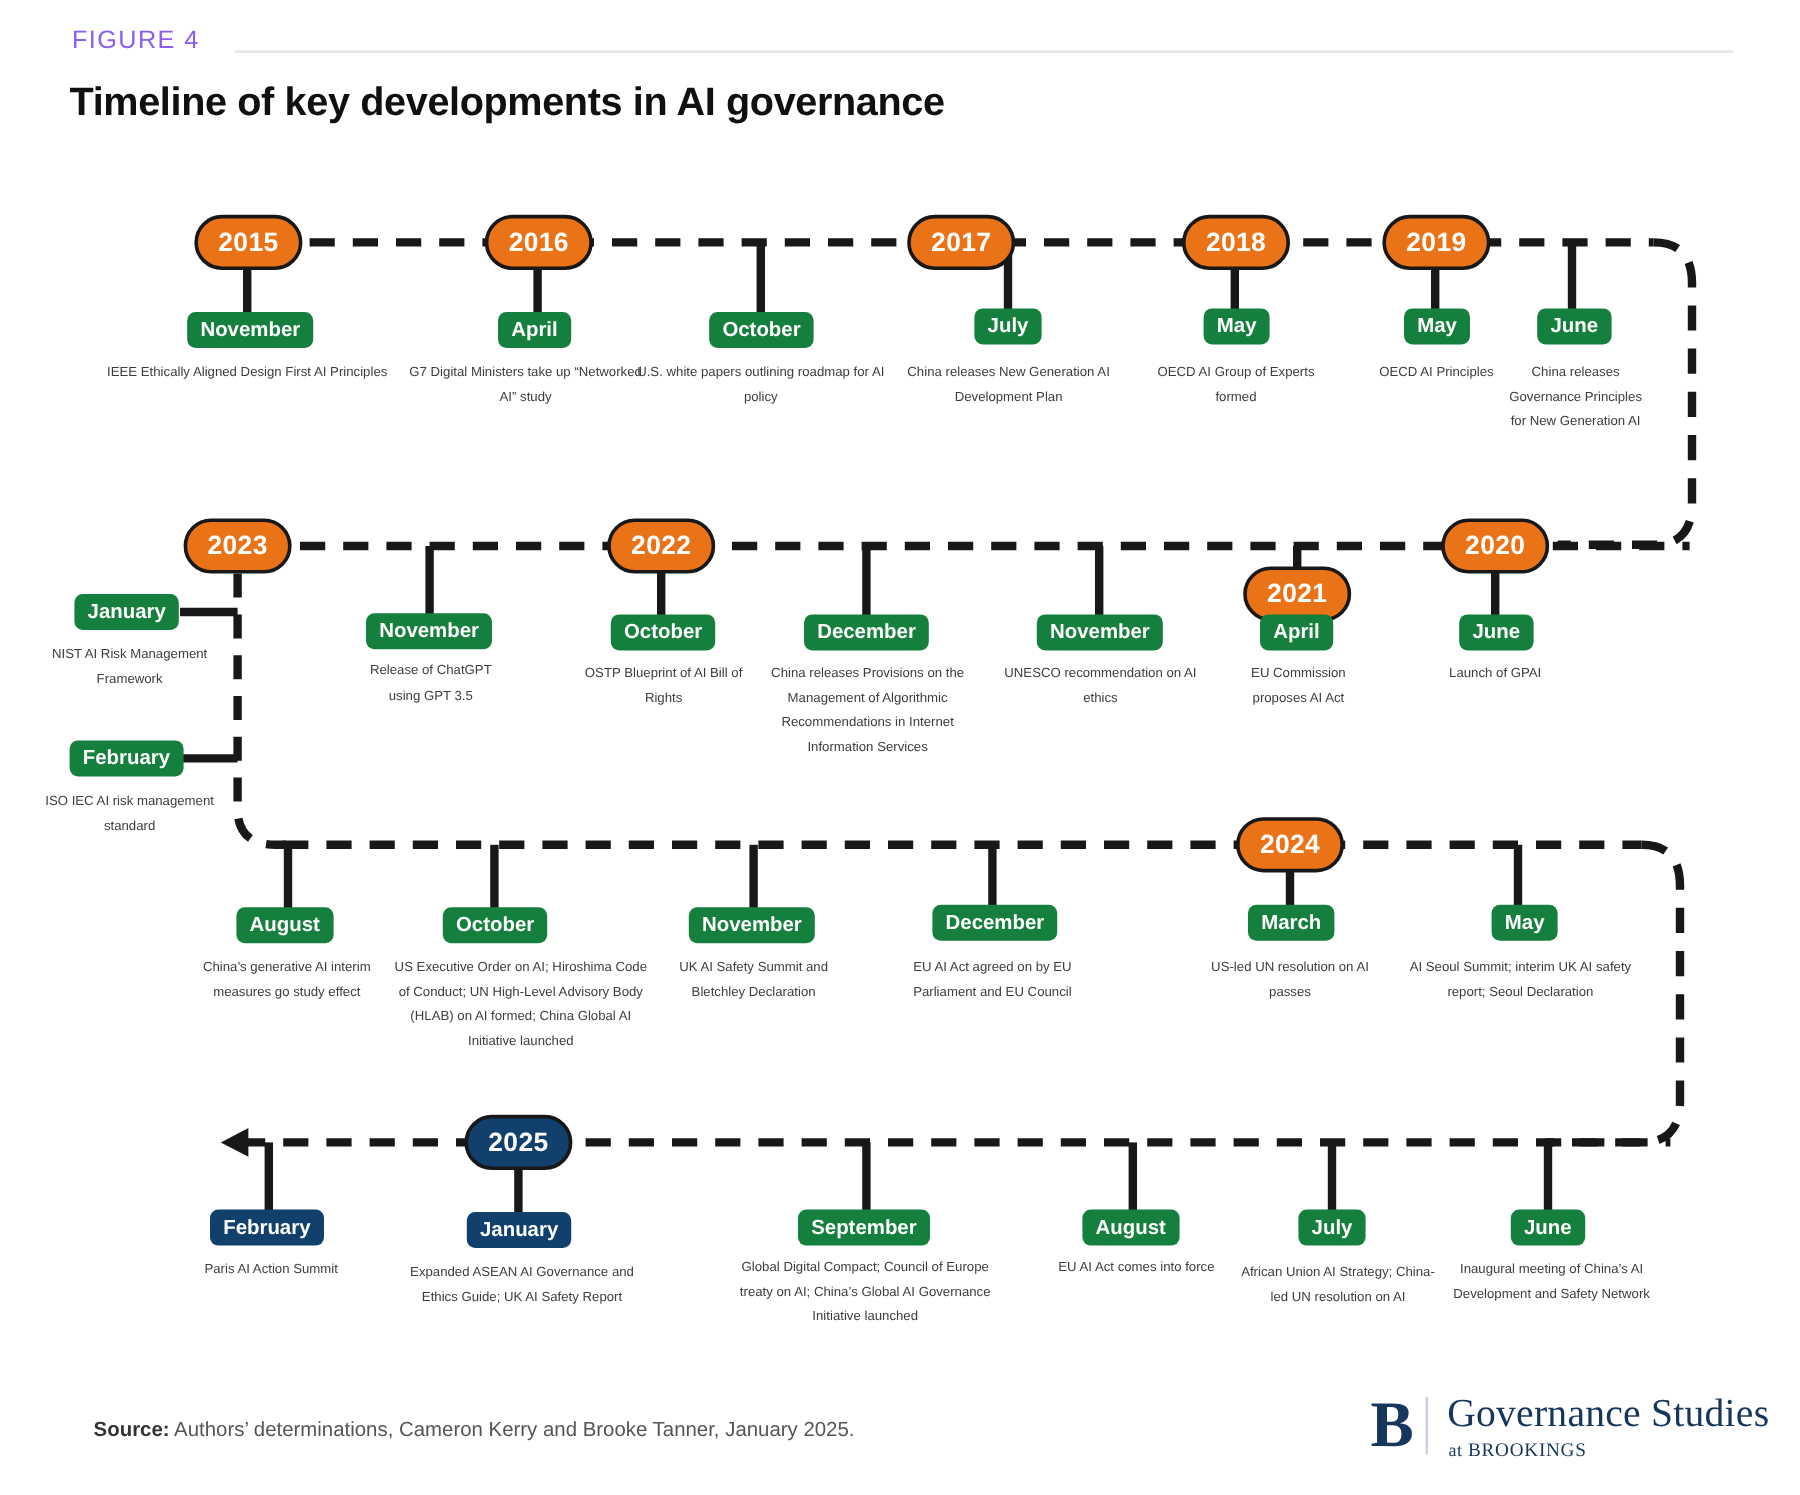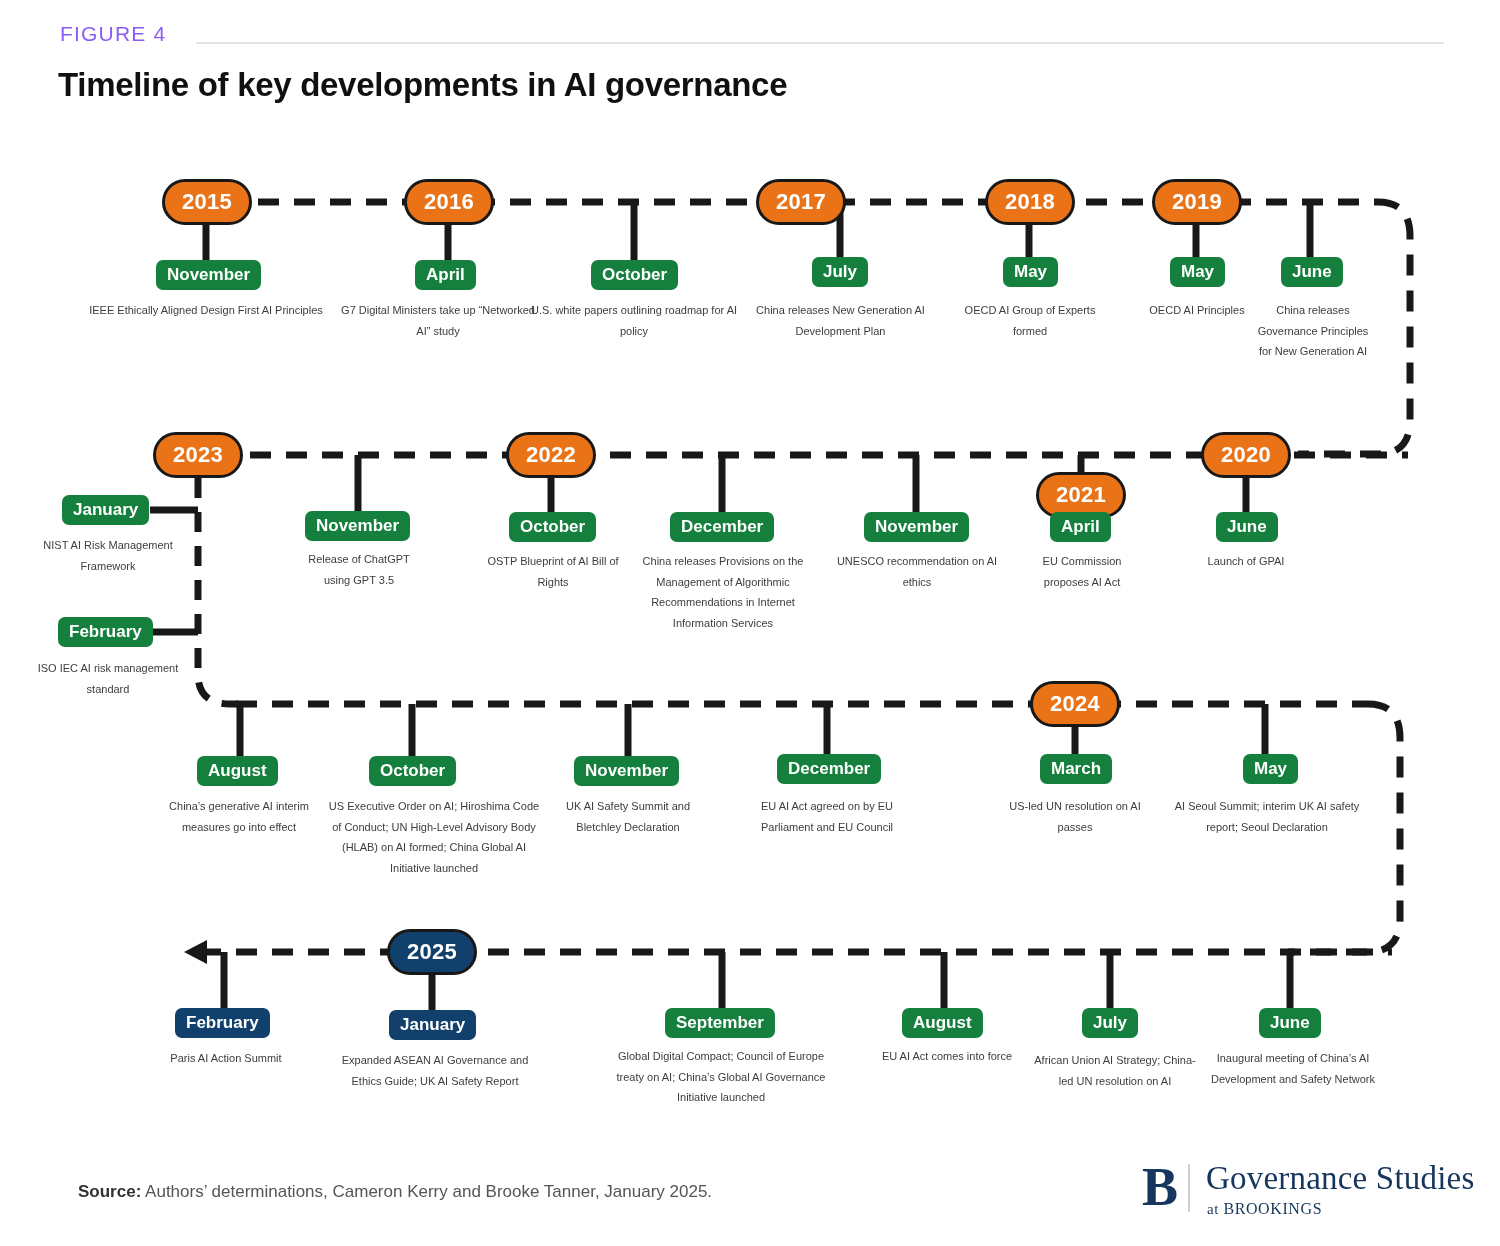--- a/index.html
+++ b/index.html
@@ -217,21 +217,21 @@
 
   <div class="month orange" style="left:1050px; top:512px;">April</div>
   <div class="caption" style="left:1026px; top:551px; width:112px;">EU Commission proposes AI Act</div>
 
   <div class="month orange" style="left:1216px; top:512px;">June</div>
   <div class="caption" style="left:1168px; top:551px; width:156px;">Launch of GPAI</div>
 
   <div class="year orange" style="left:1030px; top:681px; width:90px;">2024</div>
 
   <div class="month orange" style="left:197px; top:756px;">August</div>
-  <div class="caption" style="left:156px; top:796px; width:166px;">China’s generative AI interim measures go into effect</div>
+  <div class="caption" style="left:156px; top:796px; width:166px;">China’s generative AI interim measures go study effect</div>
 
   <div class="month orange" style="left:369px; top:756px;">October</div>
   <div class="caption" style="left:324px; top:796px; width:220px;">US Executive Order on AI; Hiroshima Code of Conduct; UN High-Level Advisory Body (HLAB) on AI formed; China Global AI Initiative launched</div>
 
   <div class="month orange" style="left:574px; top:756px;">November</div>
   <div class="caption" style="left:563px; top:796px; width:130px;">UK AI Safety Summit and Bletchley Declaration</div>
 
   <div class="month orange" style="left:777px; top:754px;">December</div>
   <div class="caption" style="left:734px; top:796px; width:186px;">EU AI Act agreed on by EU Parliament and EU Council</div>
 

